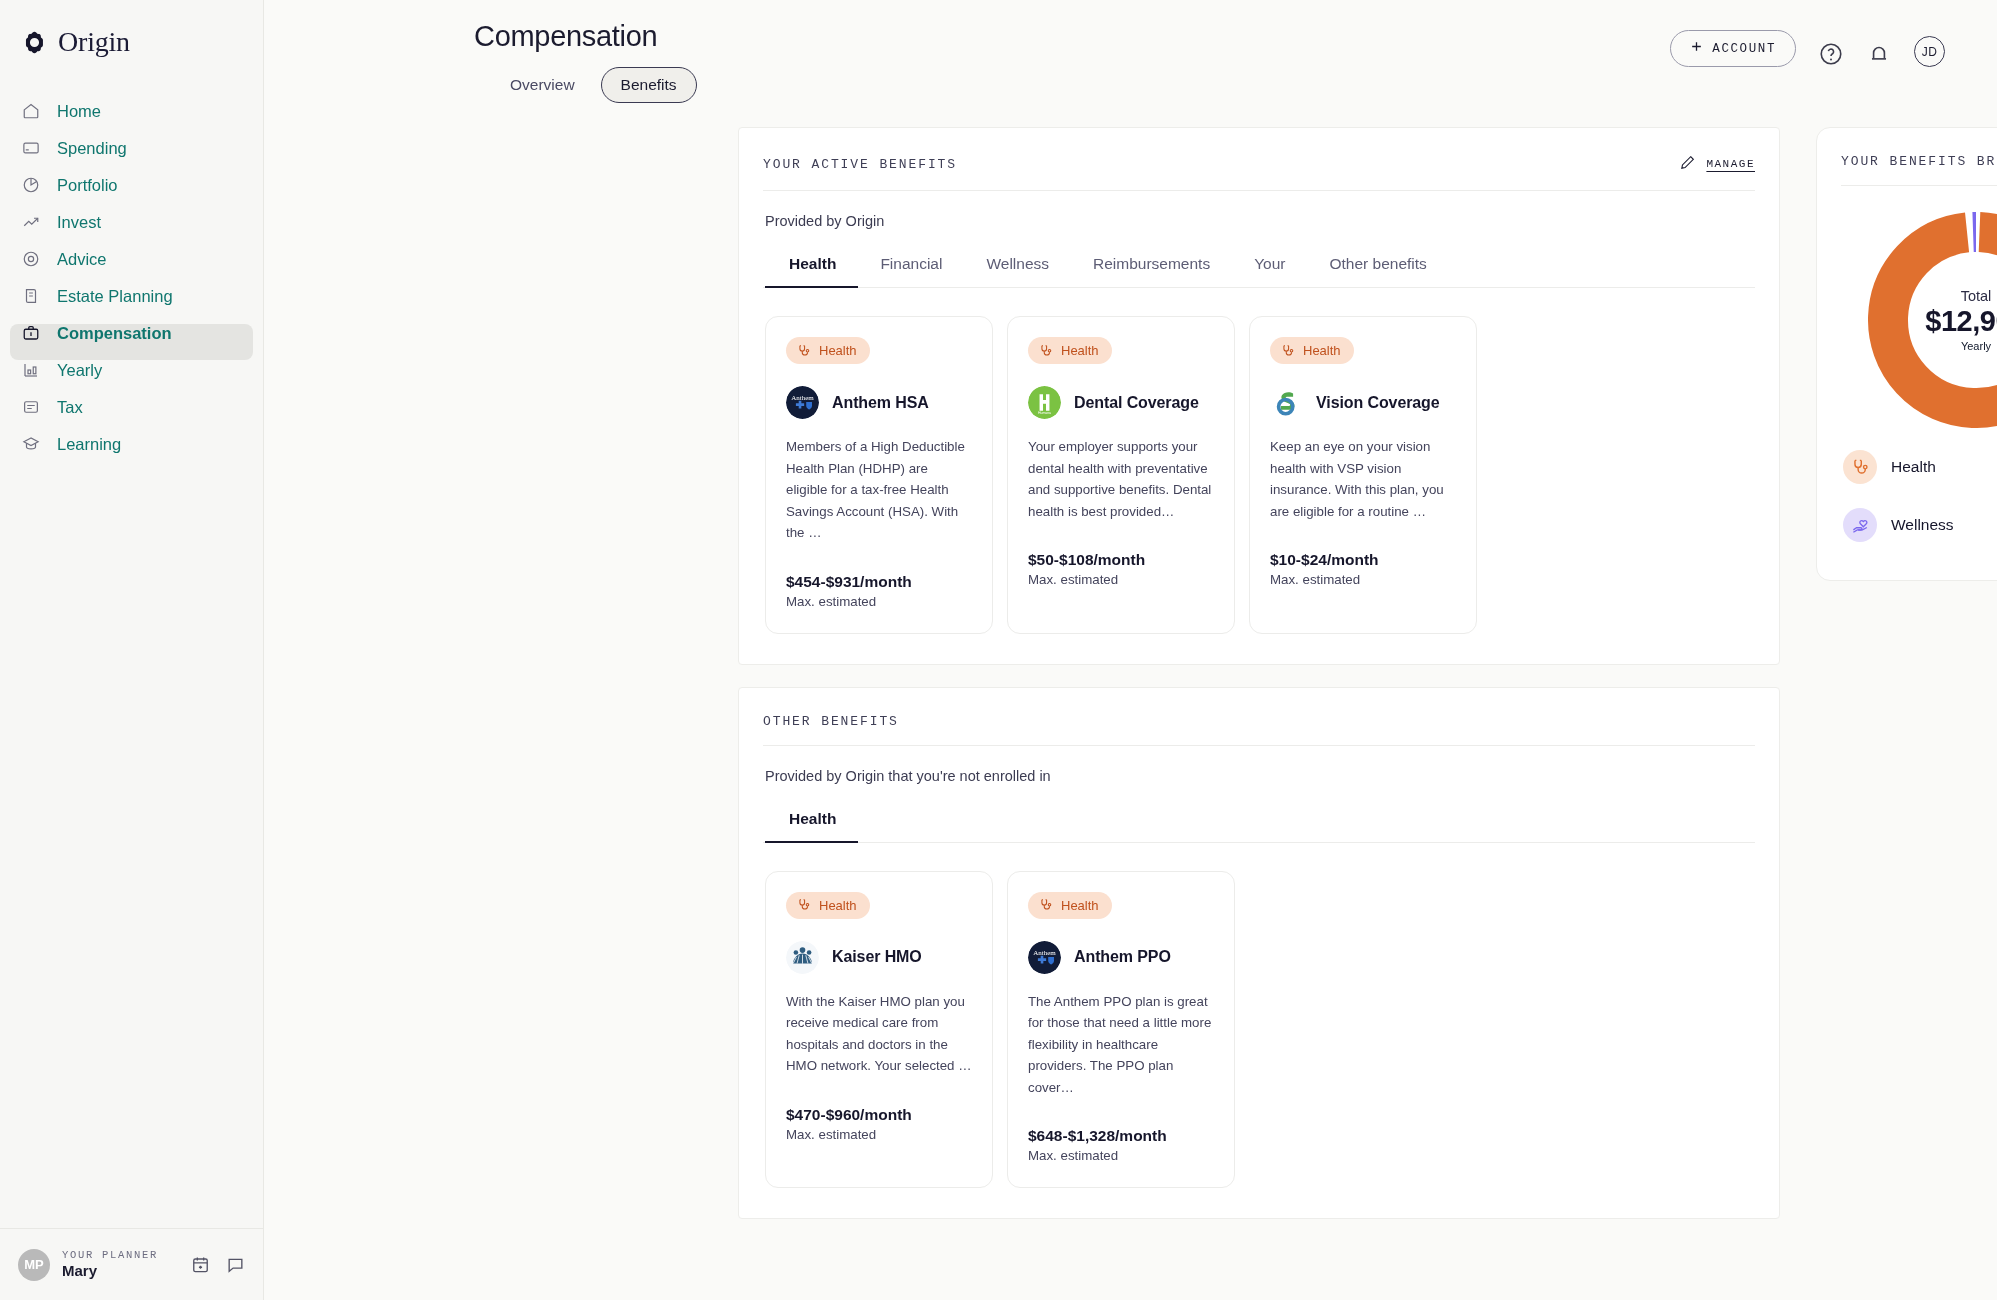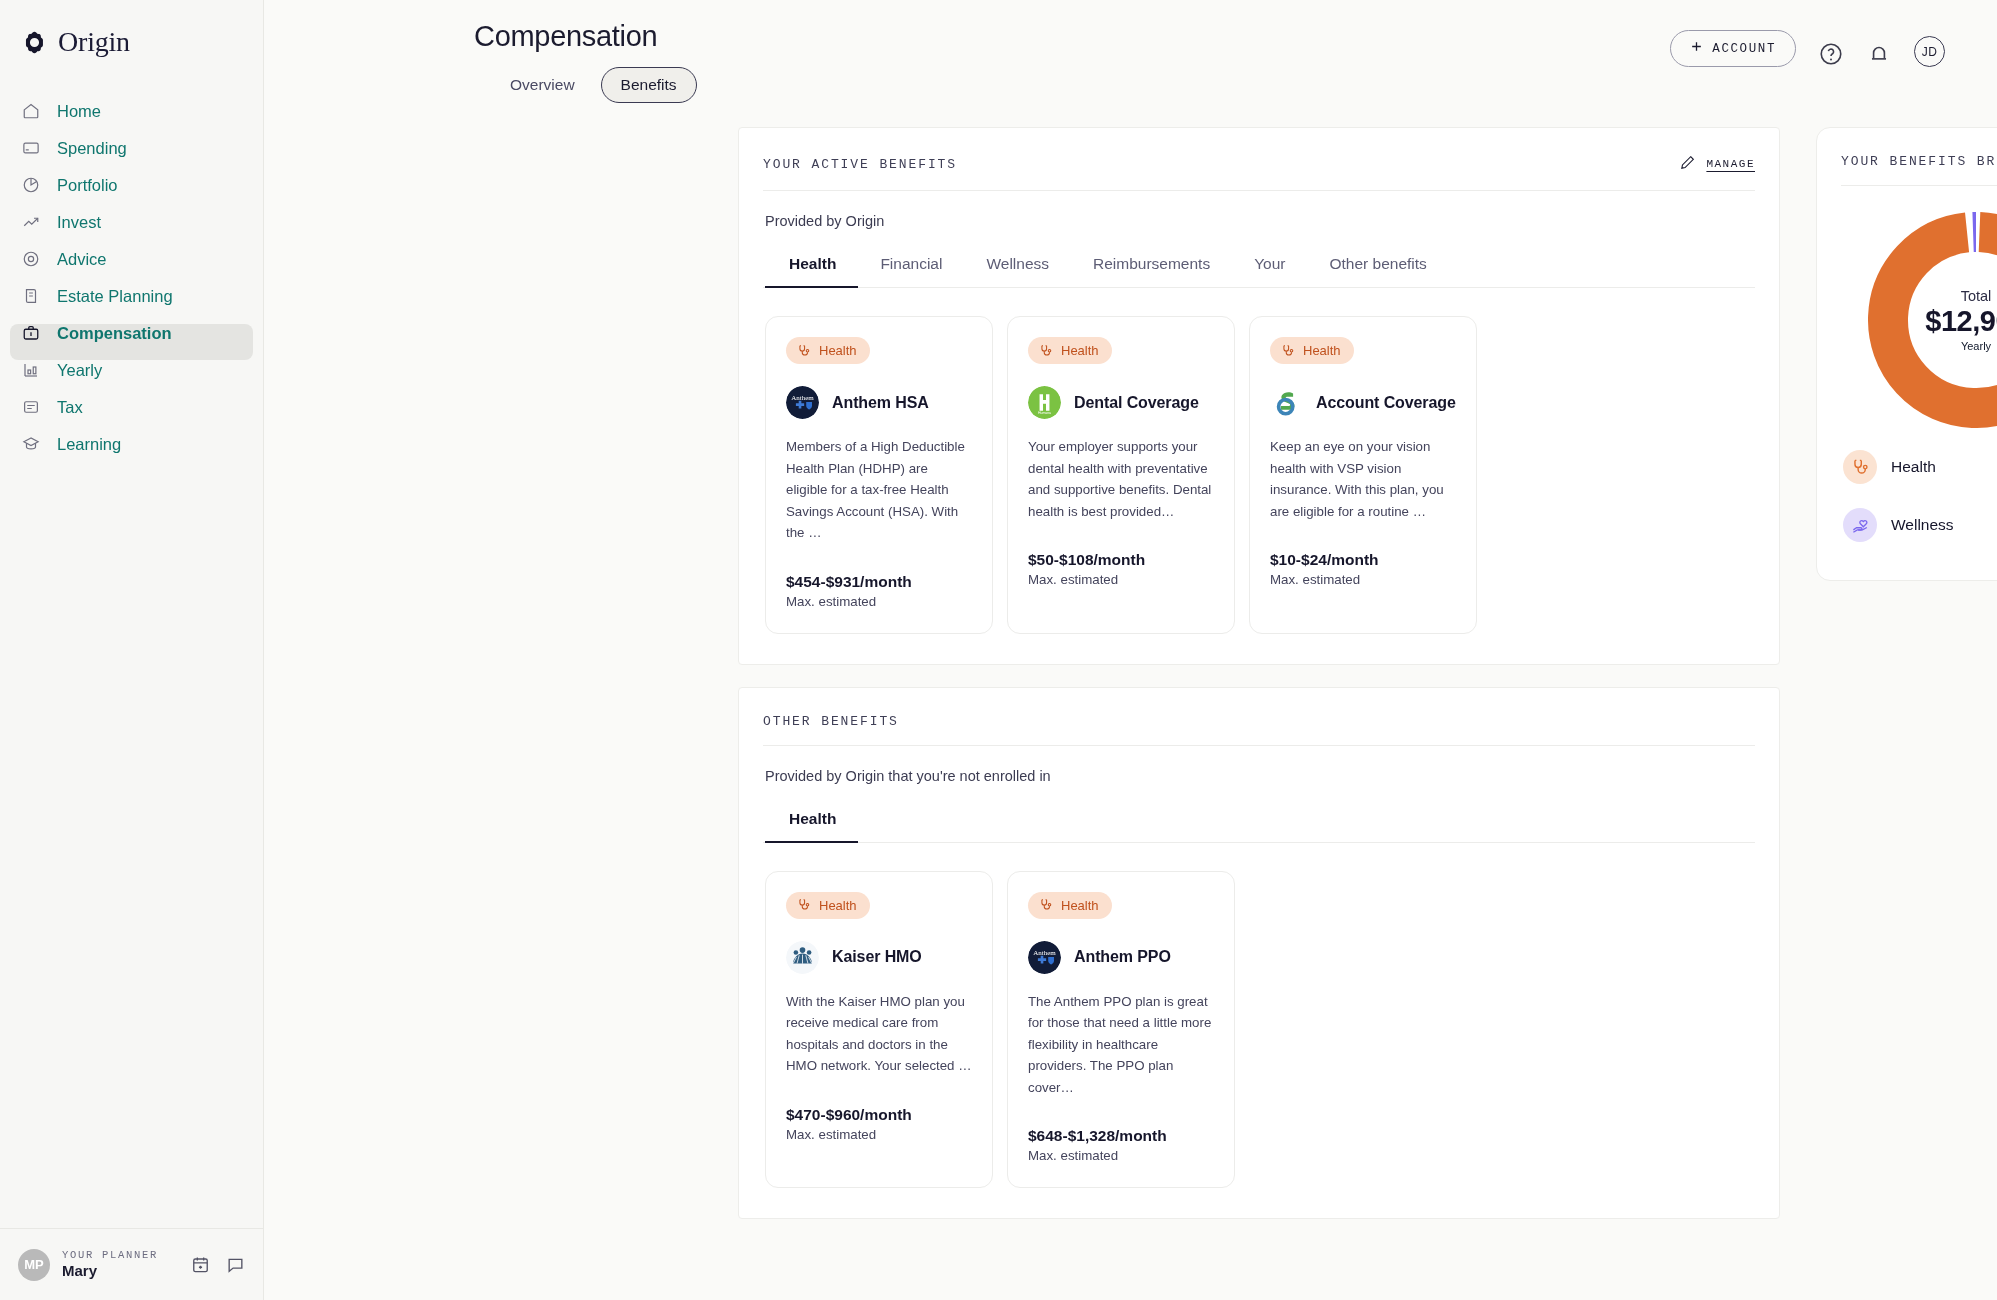--- a/index.html
+++ b/index.html
@@ -398,21 +398,21 @@
                   </span>
                 <span>Health</span>
               </div>
               <div class="brand-row">
                 <span class="brand-logo">
                   <svg viewBox="0 0 40 40" width="33" height="33">
                       <path d="M28 9c-4-2.5-11-2-13.5 2.2-2 3.4.5 6.6 4 8.2l5 2.2c1.6.8 1.3 2.6-.6 2.6H13v4.6h10c5 0 7.6-3.3 6.3-7-.9-2.5-3.6-3.8-6-4.9l-3.3-1.5c-1.5-.8-1.2-2.3.6-2.4h7.4z" fill="#52a84f"></path>
                       <circle cx="19" cy="25" r="8.6" fill="none" stroke="#3d85b8" stroke-width="4.4"></circle>
                     </svg>
                 </span>
-                <span class="brand-name">Account Coverage</span>
+                <span class="brand-name">Vision Coverage</span>
               </div>
               <div class="bdesc">Keep an eye on your vision health with VSP vision insurance. With this plan, you are eligible for a routine …</div>
               <div class="bprice">$10-$24/month</div>
               <div class="bsub">Max. estimated</div>
             </div>
 
           </div>
         </section>
 
         <section class="panel">

